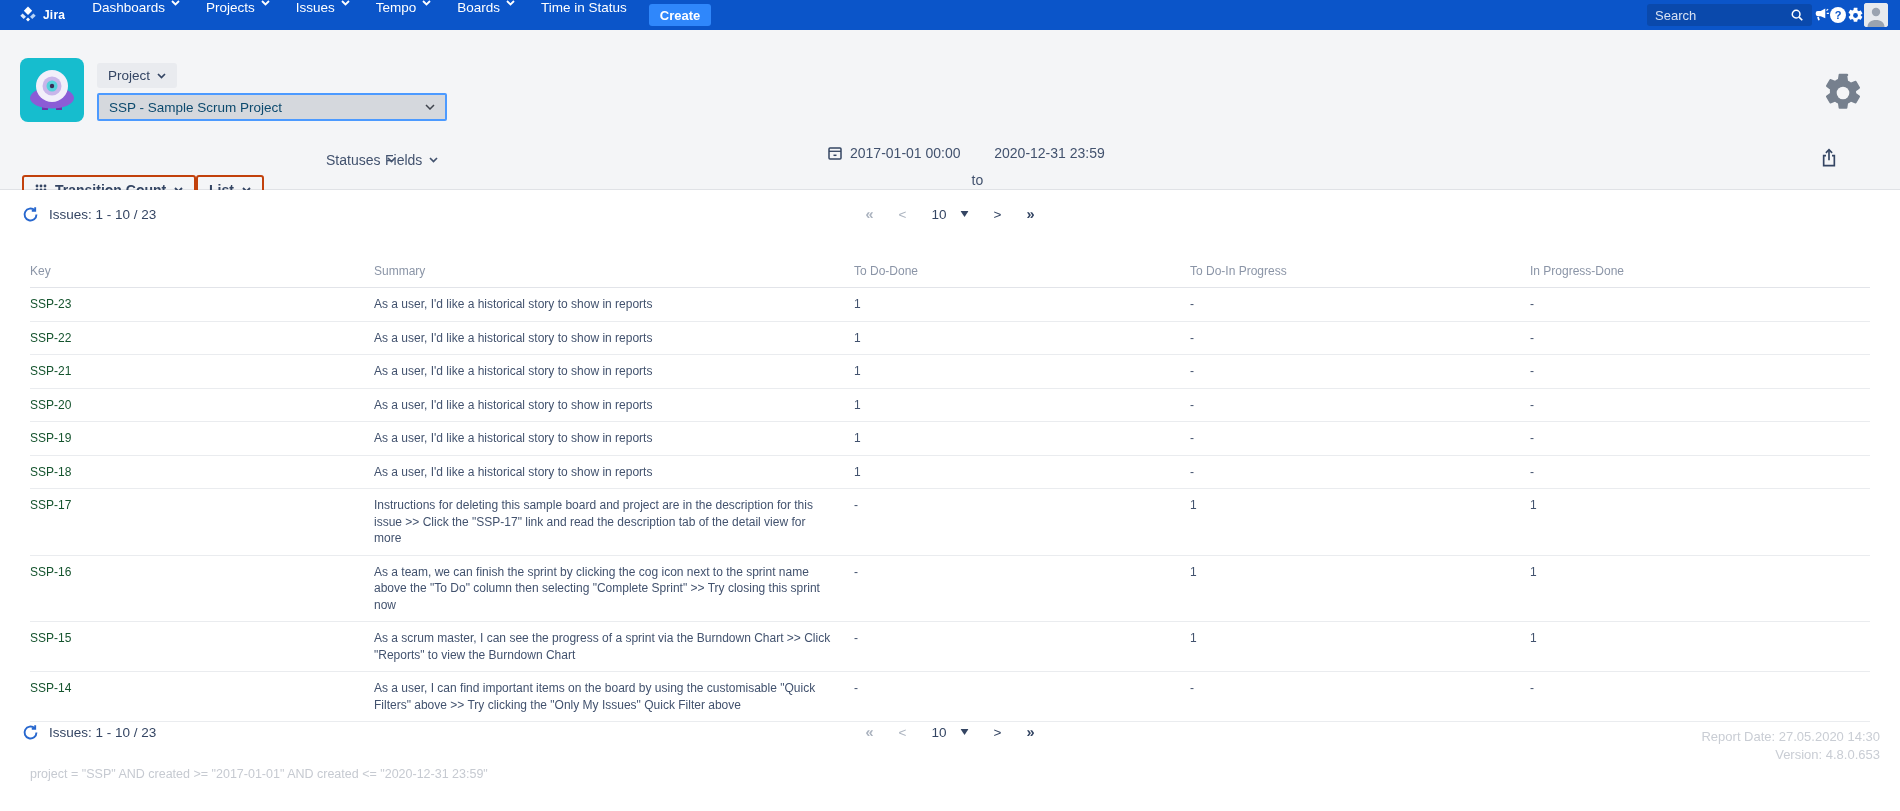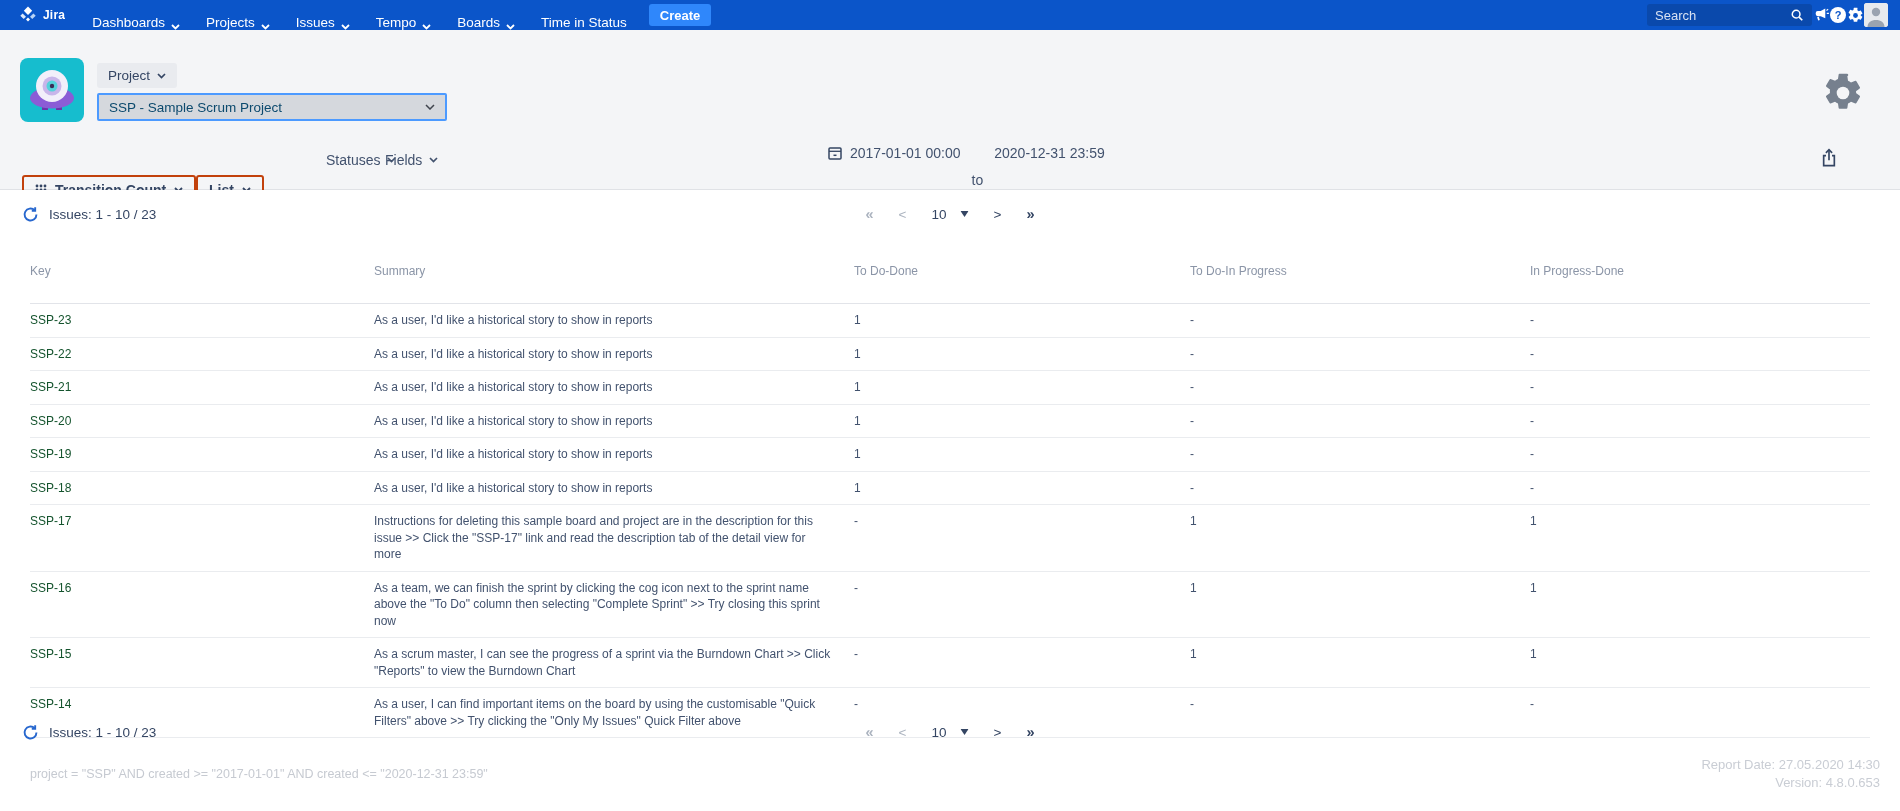--- a/index.html
+++ b/index.html
@@ -3,21 +3,21 @@
 <meta charset="utf-8">
 <style>
   * { box-sizing: border-box; margin: 0; padding: 0; }
   html,body { width:1900px; height:811px; }
   body { font-family:"Liberation Sans", sans-serif; background:#fff; overflow:hidden; position:relative; }
 
   
   .navbar { height:30px; background:#0B55C9; display:flex; align-items:center; padding:0 12px; color:#fff; }
   .brand { display:flex; align-items:center; gap:5px; padding:0 14px 0 6px; cursor:pointer; }
   .brand-text { font-size:12px; font-weight:bold; letter-spacing:.2px; }
-  .nav-item { display:flex; align-items:flex-end; gap:6px; padding:0 13px; height:30px; font-size:13.5px; cursor:pointer; white-space:nowrap; }
+  .nav-item { display:flex; align-items:flex-start; gap:6px; padding:0 13px; height:30px; font-size:13.5px; cursor:pointer; white-space:nowrap; }
   .create-btn { background:#2F87FB; color:#fff; border:none; border-radius:3px; font-size:13px; font-weight:bold; padding:0 11px; height:22px; margin-left:9px; cursor:pointer; font-family:inherit; }
   .nav-right { margin-left:auto; display:flex; align-items:center; }
   .search-box { display:flex; align-items:center; justify-content:space-between; width:165px; height:22px; background:#0A49AC; border-radius:3px; padding:0 8px; }
   .search-box input { background:transparent; border:none; outline:none; color:#fff; font-size:13px; width:120px; font-family:inherit; }
   .search-box input::placeholder { color:#E3EAF6; opacity:.95; }
   .nav-icon { display:flex; align-items:center; justify-content:center; cursor:pointer; }
   .avatar { width:24px; height:24px; border-radius:3px; background:#E7EAEE; overflow:hidden; cursor:pointer; }
 
   
   .header-sec { position:relative; height:160px; background:#F4F5F7; border-bottom:1px solid #E0E2E6; }
@@ -41,30 +41,30 @@
   .refresh { cursor:pointer; display:flex; }
   .pager { position:absolute; left:50%; transform:translateX(-50%); display:flex; align-items:center; gap:25px; font-size:13.5px; color:#344563; }
   .pager.top { top:16px; }
   .pager.bottom { top:534px; }
   .pager span { cursor:pointer; }
   .pager .dbl { font-weight:bold; font-size:14.5px; }
   .pager .dis { color:#ABB3BF; }
   .pgsize { display:flex; align-items:center; gap:14px; cursor:pointer; }
 
   table.issues { position:absolute; left:30px; top:68px; width:1840px; border-collapse:collapse; table-layout:fixed; }
-  table.issues th { font-size:12px; font-weight:normal; color:#8B95A7; text-align:left; padding:6px 0 25px 0; border-bottom:1px solid #E2E4E9; }
+  table.issues th { font-size:12px; font-weight:normal; color:#8B95A7; text-align:left; padding:6px 0 9px 0; border-bottom:1px solid #E2E4E9; }
   table.issues th.num, table.issues td.num { text-align:left; }
   table.issues td { font-size:12px; color:#42526E; vertical-align:top; padding:8px 0; border-bottom:1px solid #EAECEF; line-height:16.5px; }
   table.issues td.num { padding-right:12px; }
   col.c1{width:344px;} col.c2{width:480px;} col.c3{width:336px;} col.c4{width:340px;} col.c5{width:340px;}
   .key-link { color:#14532d; font-weight:normal; font-size:12px; text-decoration:none; cursor:pointer; }
   td.c-sum span { display:block; max-width:462px; }
 
   .jql-line { position:absolute; left:30px; top:577px; font-size:12.5px; color:#C6CAD1; }
-  .report-info { position:absolute; right:20px; top:566px; text-align:right; font-size:13px; color:#C9CDD4; line-height:18px; }
+  .report-info { position:absolute; right:20px; top:538px; text-align:right; font-size:13px; color:#C9CDD4; line-height:18px; }
 
   svg { display:block; }
 </style>
 </head>
 <body>
 
 <div class="navbar">
   <div class="brand">
     <span>
       <svg width="20" height="20" viewBox="0 0 20 20">

